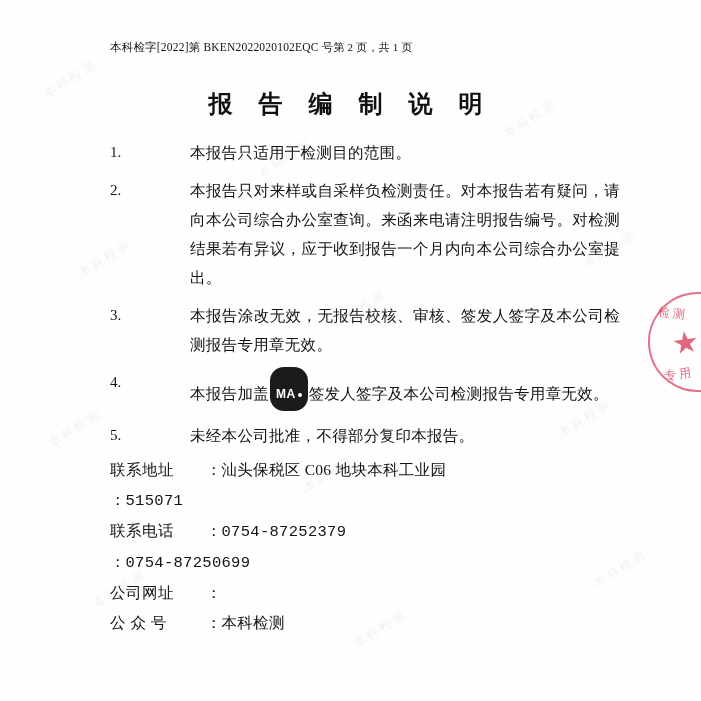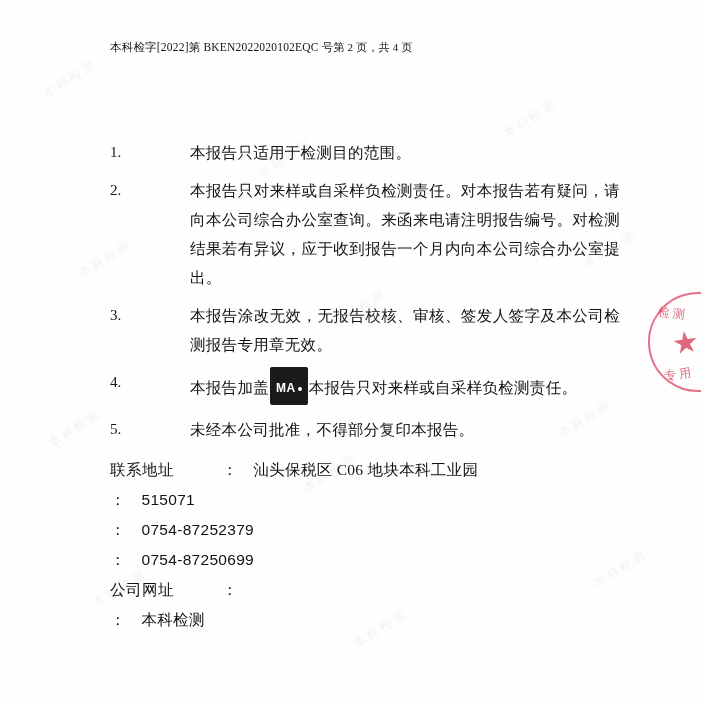--- a/index.html
+++ b/index.html
@@ -93,22 +93,22 @@
   }
 
   .ma-badge {
     display: inline-block;
     background: #1b1b1b;
     color: #ffffff;
     font-family: "Liberation Sans", sans-serif;
     font-weight: bold;
     font-size: 12px;
     letter-spacing: 0.5px;
-    padding: 7px 6px 2px 6px;
-    border-radius: 2px;
+    padding: 13px 6px 2px 6px;
+    border-radius: 14px;
     position: relative;
     top: -1px;
     margin: 0 1px;
   }
   .ma-badge .dot {
     display: inline-block;
     width: 4px;
     height: 4px;
     background: #ffffff;
     border-radius: 50%;
@@ -121,40 +121,39 @@
     top: 455px;
     left: 110px;
     width: 520px;
   }
   .contact-row {
     display: flex;
     align-items: baseline;
     font-size: 15.5px;
     line-height: 30px;
     color: #121212;
-    gap: 16px;
   }
   .contact-row .label {
     flex: 0 0 96px;
     width: 96px;
     letter-spacing: 0.5px;
   }
   .contact-row .label.spaced {
     letter-spacing: 11px;
   }
   .contact-row .sep {
     flex: 0 0 12px;
     text-align: center;
   }
   .contact-row .value {
     flex: 1 1 auto;
     letter-spacing: 0.3px;
   }
   .contact-row .value.latin {
-    font-family: Liberation Sans, sans-serif;
+    font-family: Liberation Mono, monospace;
   }
 
   
   .seal {
     position: absolute;
     top: 292px;
     left: 648px;
     width: 96px;
     height: 96px;
     border-radius: 50%;
@@ -205,23 +204,24 @@
     <div class="watermark" style="top:420px;left:45px;">本科检测</div>
     <div class="watermark" style="top:465px;left:300px;">本科检测</div>
     <div class="watermark" style="top:410px;left:555px;">本科检测</div>
     <div class="watermark" style="top:580px;left:90px;">本科检测</div>
     <div class="watermark" style="top:620px;left:350px;">本科检测</div>
     <div class="watermark" style="top:560px;left:590px;">本科检测</div>
   </div>
 
   <div class="header">
     <span class="doc-no">本科检字[2022]第 BKEN2022020102EQC  号</span>
-    <span class="page-no">第 2 页，共 4 页</span>
-  </div>
-
+    <span class="page-no">第 2 页，共 1 页</span>
+  </div>
+
+  <div class="title">报 告 编 制 说 明</div>
 
   <div class="clauses">
 
     <div class="clause">
       <div class="num">1.</div>
       <div class="body">本报告只适用于检测目的范围。</div>
     </div>
 
     <div class="clause">
       <div class="num">2.</div>
@@ -229,21 +229,21 @@
     </div>
 
     <div class="clause">
       <div class="num">3.</div>
       <div class="body">本报告涂改无效，无报告校核、审核、签发人签字及本公司检测报告专用章无效。</div>
     </div>
 
     <div class="clause">
       <div class="num">4.</div>
       <div class="body">
-        <span>本报告加盖</span><span class="ma-badge"><span>MA</span><span class="dot"></span></span><span>本报告只对来样或自采样负检测责任。</span>
+        <span>本报告加盖</span><span class="ma-badge"><span>MA</span><span class="dot"></span></span><span>签发人签字及本公司检测报告专用章无效。</span>
       </div>
     </div>
 
     <div class="clause">
       <div class="num">5.</div>
       <div class="body">未经本公司批准，不得部分复印本报告。</div>
     </div>
 
   </div>
 
@@ -254,35 +254,37 @@
       <span class="sep">：</span>
       <span class="value">汕头保税区 C06 地块本科工业园</span>
     </div>
 
     <div class="contact-row">
       <span class="sep">：</span>
       <span class="value latin">515071</span>
     </div>
 
     <div class="contact-row">
+      <span class="label">联系电话</span>
       <span class="sep">：</span>
       <span class="value latin">0754-87252379</span>
     </div>
 
     <div class="contact-row">
       <span class="sep">：</span>
       <span class="value latin">0754-87250699</span>
     </div>
 
     <div class="contact-row">
       <span class="label">公司网址</span>
       <span class="sep">：</span>
     </div>
 
     <div class="contact-row">
+      <span class="label">公 众 号</span>
       <span class="sep">：</span>
       <span class="value">本科检测</span>
     </div>
 
   </div>
 
   <div class="seal">
     <div class="seal-top">检测</div>
     <div class="star">★</div>
     <div class="seal-bottom">专用</div>

